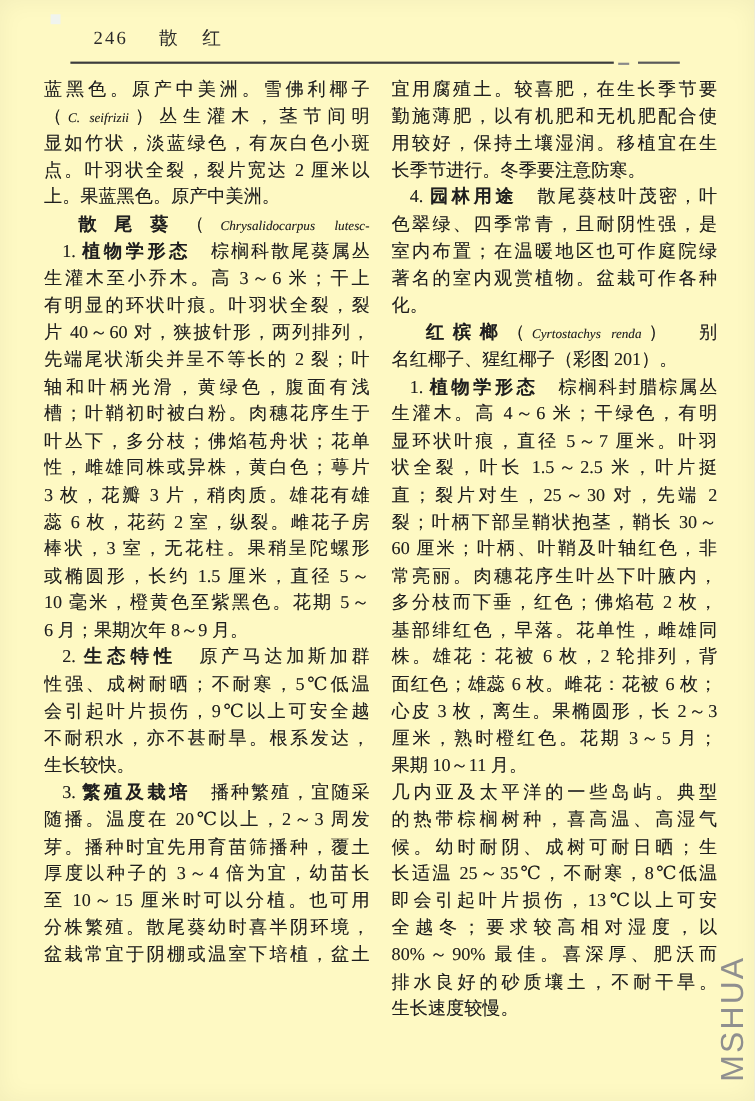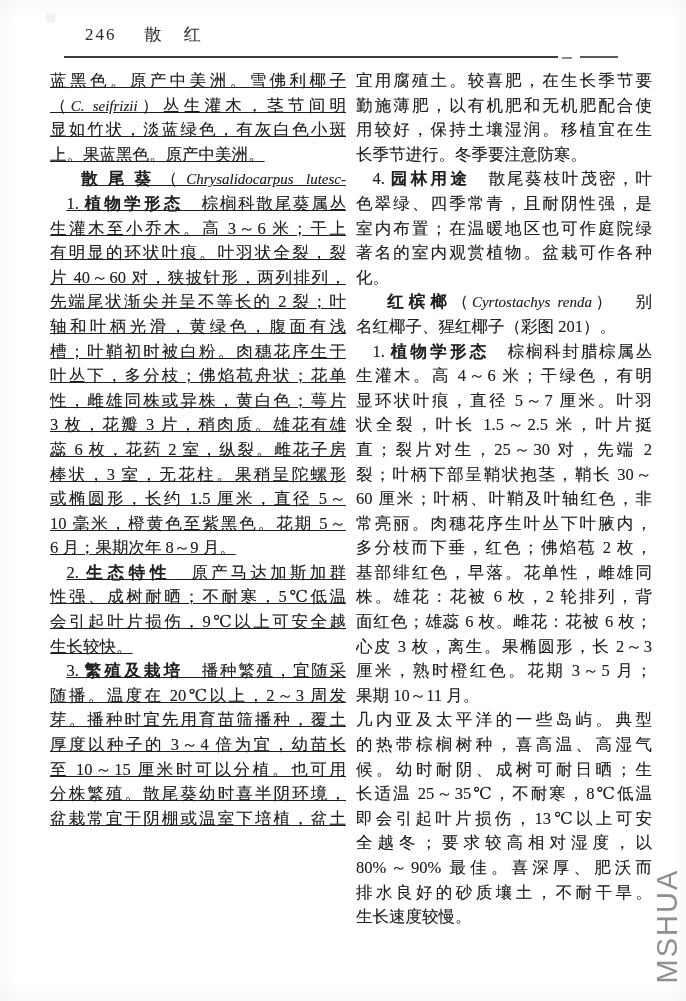--- a/index.html
+++ b/index.html
@@ -1,43 +1,43 @@
 <!DOCTYPE html>
 <html><head>
 <meta charset="utf-8">
 <style>
   html,body{margin:0;padding:0;background:#e9e9e7;}
   .page{
-    position:relative;width:686px;height:1001px;background:#ffffff;
+    position:relative;width:686px;height:1001px;background:#fef9c3;
     font-family:"Liberation Serif","DejaVu Serif",serif;color:#1f1f1f;
     box-shadow:inset 0 0 22px rgba(0,0,0,0.05);overflow:hidden;
   }
   .corner-mark{position:absolute;left:46px;top:13px;width:9px;height:9px;background:#f0f4ee;}
   .header{position:absolute;top:23px;left:85px;font-size:17px;color:#2a2a2a;}
   .pnum{letter-spacing:2px;}
   .ptitle{margin-left:28px;letter-spacing:9px;}
   .rule{position:absolute;background:#3d3d3d;height:2px;}
   .rule-main{top:56px;left:64px;width:494px;}
   .rule-dot{top:57px;left:562px;width:10px;background:#8a8a8a;height:2px;}
   .rule-seg{top:56px;left:580px;width:38px;background:#5a5a5a;}
   .col{
     position:absolute;top:69px;width:296px;font-size:16.5px;line-height:24.6px;
     text-shadow:0 0 .5px rgba(0,0,0,.35);
   }
-  .col-left{left:50px;text-decoration:underline;}
+  .col-left{left:40px;}
   .col-right{left:356px;}
   .line{
     height:24.6px;overflow:hidden;
     text-align:justify;text-align-last:justify;
   }
   .line.end{text-align-last:left;}
   .line.ind{text-indent:1.9em;}
   .line.n{text-indent:1em;}
   .b{font-weight:bold;letter-spacing:1.5px;}
-  .i{font-style:italic;font-size:15px;letter-spacing:0;margin-top:21px;}
+  .i{font-style:italic;font-size:12px;letter-spacing:0;margin-top:21px;}
   .watermark{
     position:absolute;left:612px;top:912px;width:110px;text-align:center;
     transform:rotate(-90deg);transform-origin:50% 50%;
     font-family:"Liberation Sans","DejaVu Sans",sans-serif;
     font-size:29px;color:#8f8f8f;letter-spacing:2px;
   }
 </style>
 </head>
 <body>
 
@@ -49,40 +49,42 @@
   </div>
 
   <div class="rule rule-main"></div>
   <div class="rule rule-dot"></div>
   <div class="rule rule-seg"></div>
 
   <div class="col col-left">
       <div class="line">蓝黑色。原产中美洲。雪佛利椰子</div>
       <div class="line">（<span class="i">C. seifrizii</span>）丛生灌木，茎节间明</div>
       <div class="line">显如竹状，淡蓝绿色，有灰白色小斑</div>
+      <div class="line">点。叶羽状全裂，裂片宽达 2 厘米以</div>
       <div class="line end">上。果蓝黑色。原产中美洲。</div>
       <div class="line ind"><span class="b">散尾葵</span>（<span class="i">Chrysalidocarpus lutesc-</span></div>
       <div class="line n">1. <span class="b">植物学形态</span>　棕榈科散尾葵属丛</div>
       <div class="line">生灌木至小乔木。高 3～6 米；干上</div>
       <div class="line">有明显的环状叶痕。叶羽状全裂，裂</div>
       <div class="line">片 40～60 对，狭披针形，两列排列，</div>
       <div class="line">先端尾状渐尖并呈不等长的 2 裂；叶</div>
       <div class="line">轴和叶柄光滑，黄绿色，腹面有浅</div>
       <div class="line">槽；叶鞘初时被白粉。肉穗花序生于</div>
       <div class="line">叶丛下，多分枝；佛焰苞舟状；花单</div>
       <div class="line">性，雌雄同株或异株，黄白色；萼片</div>
       <div class="line">3 枚，花瓣 3 片，稍肉质。雄花有雄</div>
       <div class="line">蕊 6 枚，花药 2 室，纵裂。雌花子房</div>
       <div class="line">棒状，3 室，无花柱。果稍呈陀螺形</div>
       <div class="line">或椭圆形，长约 1.5 厘米，直径 5～</div>
       <div class="line">10 毫米，橙黄色至紫黑色。花期 5～</div>
       <div class="line end">6 月；果期次年 8～9 月。</div>
       <div class="line n">2. <span class="b">生态特性</span>　原产马达加斯加群</div>
       <div class="line">性强、成树耐晒；不耐寒，5℃低温</div>
       <div class="line">会引起叶片损伤，9℃以上可安全越</div>
+      <div class="line">不耐积水，亦不甚耐旱。根系发达，</div>
       <div class="line end">生长较快。</div>
       <div class="line n">3. <span class="b">繁殖及栽培</span>　播种繁殖，宜随采</div>
       <div class="line">随播。温度在 20℃以上，2～3 周发</div>
       <div class="line">芽。播种时宜先用育苗筛播种，覆土</div>
       <div class="line">厚度以种子的 3～4 倍为宜，幼苗长</div>
       <div class="line">至 10～15 厘米时可以分植。也可用</div>
       <div class="line">分株繁殖。散尾葵幼时喜半阴环境，</div>
       <div class="line">盆栽常宜于阴棚或温室下培植，盆土</div>
     </div>
   <div class="col col-right">

